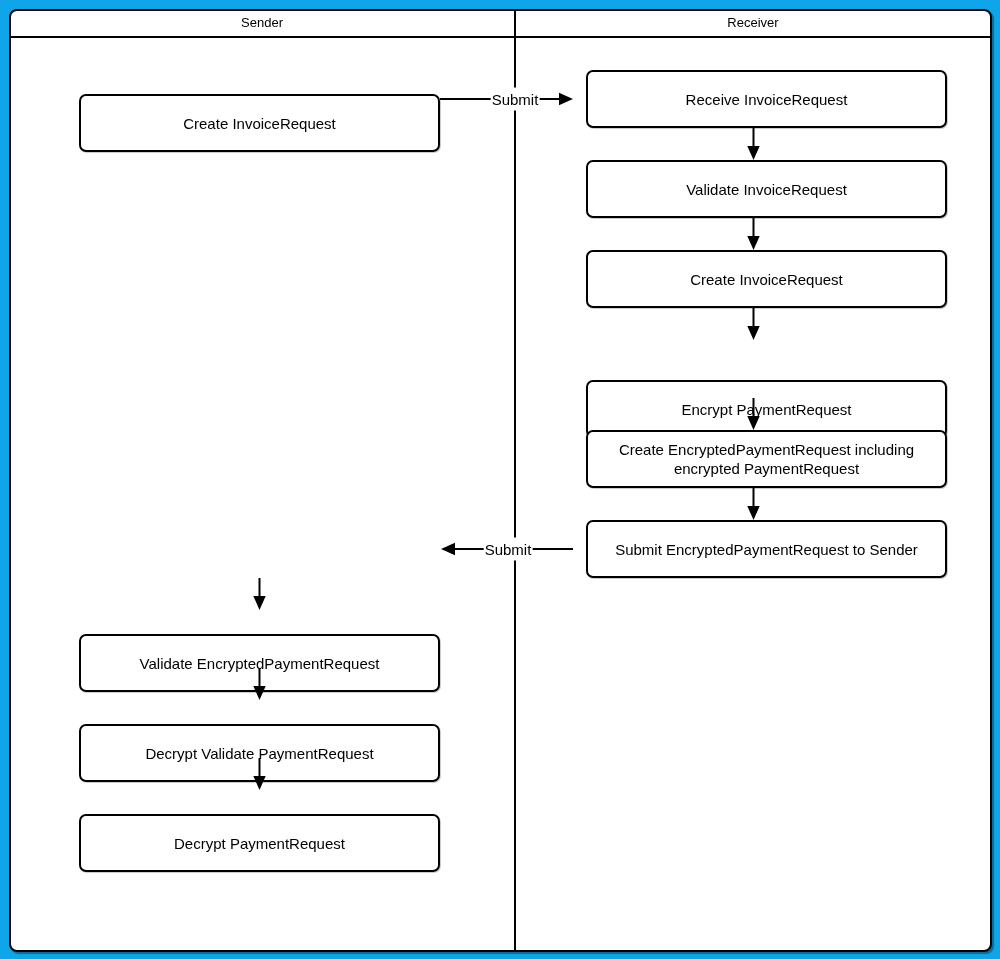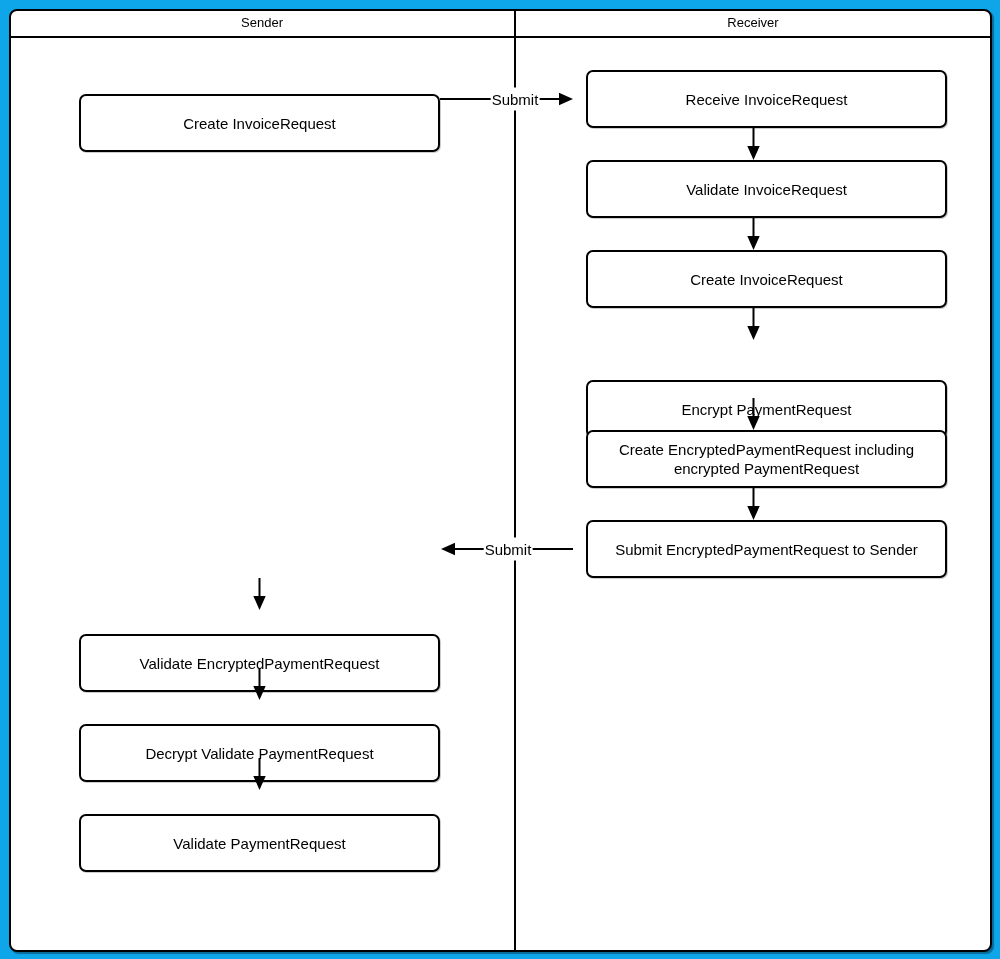--- a/index.html
+++ b/index.html
@@ -126,21 +126,21 @@
   <div class="node col-sender r1">
     <span>Create InvoiceRequest</span>
   </div>
   <div class="node col-sender r7">
     <span>Validate EncryptedPaymentRequest</span>
   </div>
   <div class="node col-sender r8">
     <span>Decrypt Validate PaymentRequest</span>
   </div>
   <div class="node col-sender r9">
-    <span>Validate PaymentRequest</span>
+    <span>Decrypt PaymentRequest</span>
   </div>
 
   <div class="node col-receiver r1">
     <span>Receive InvoiceRequest</span>
   </div>
   <div class="node col-receiver r2">
     <span>Validate InvoiceRequest</span>
   </div>
   <div class="node col-receiver r3">
     <span>Create InvoiceRequest</span>

